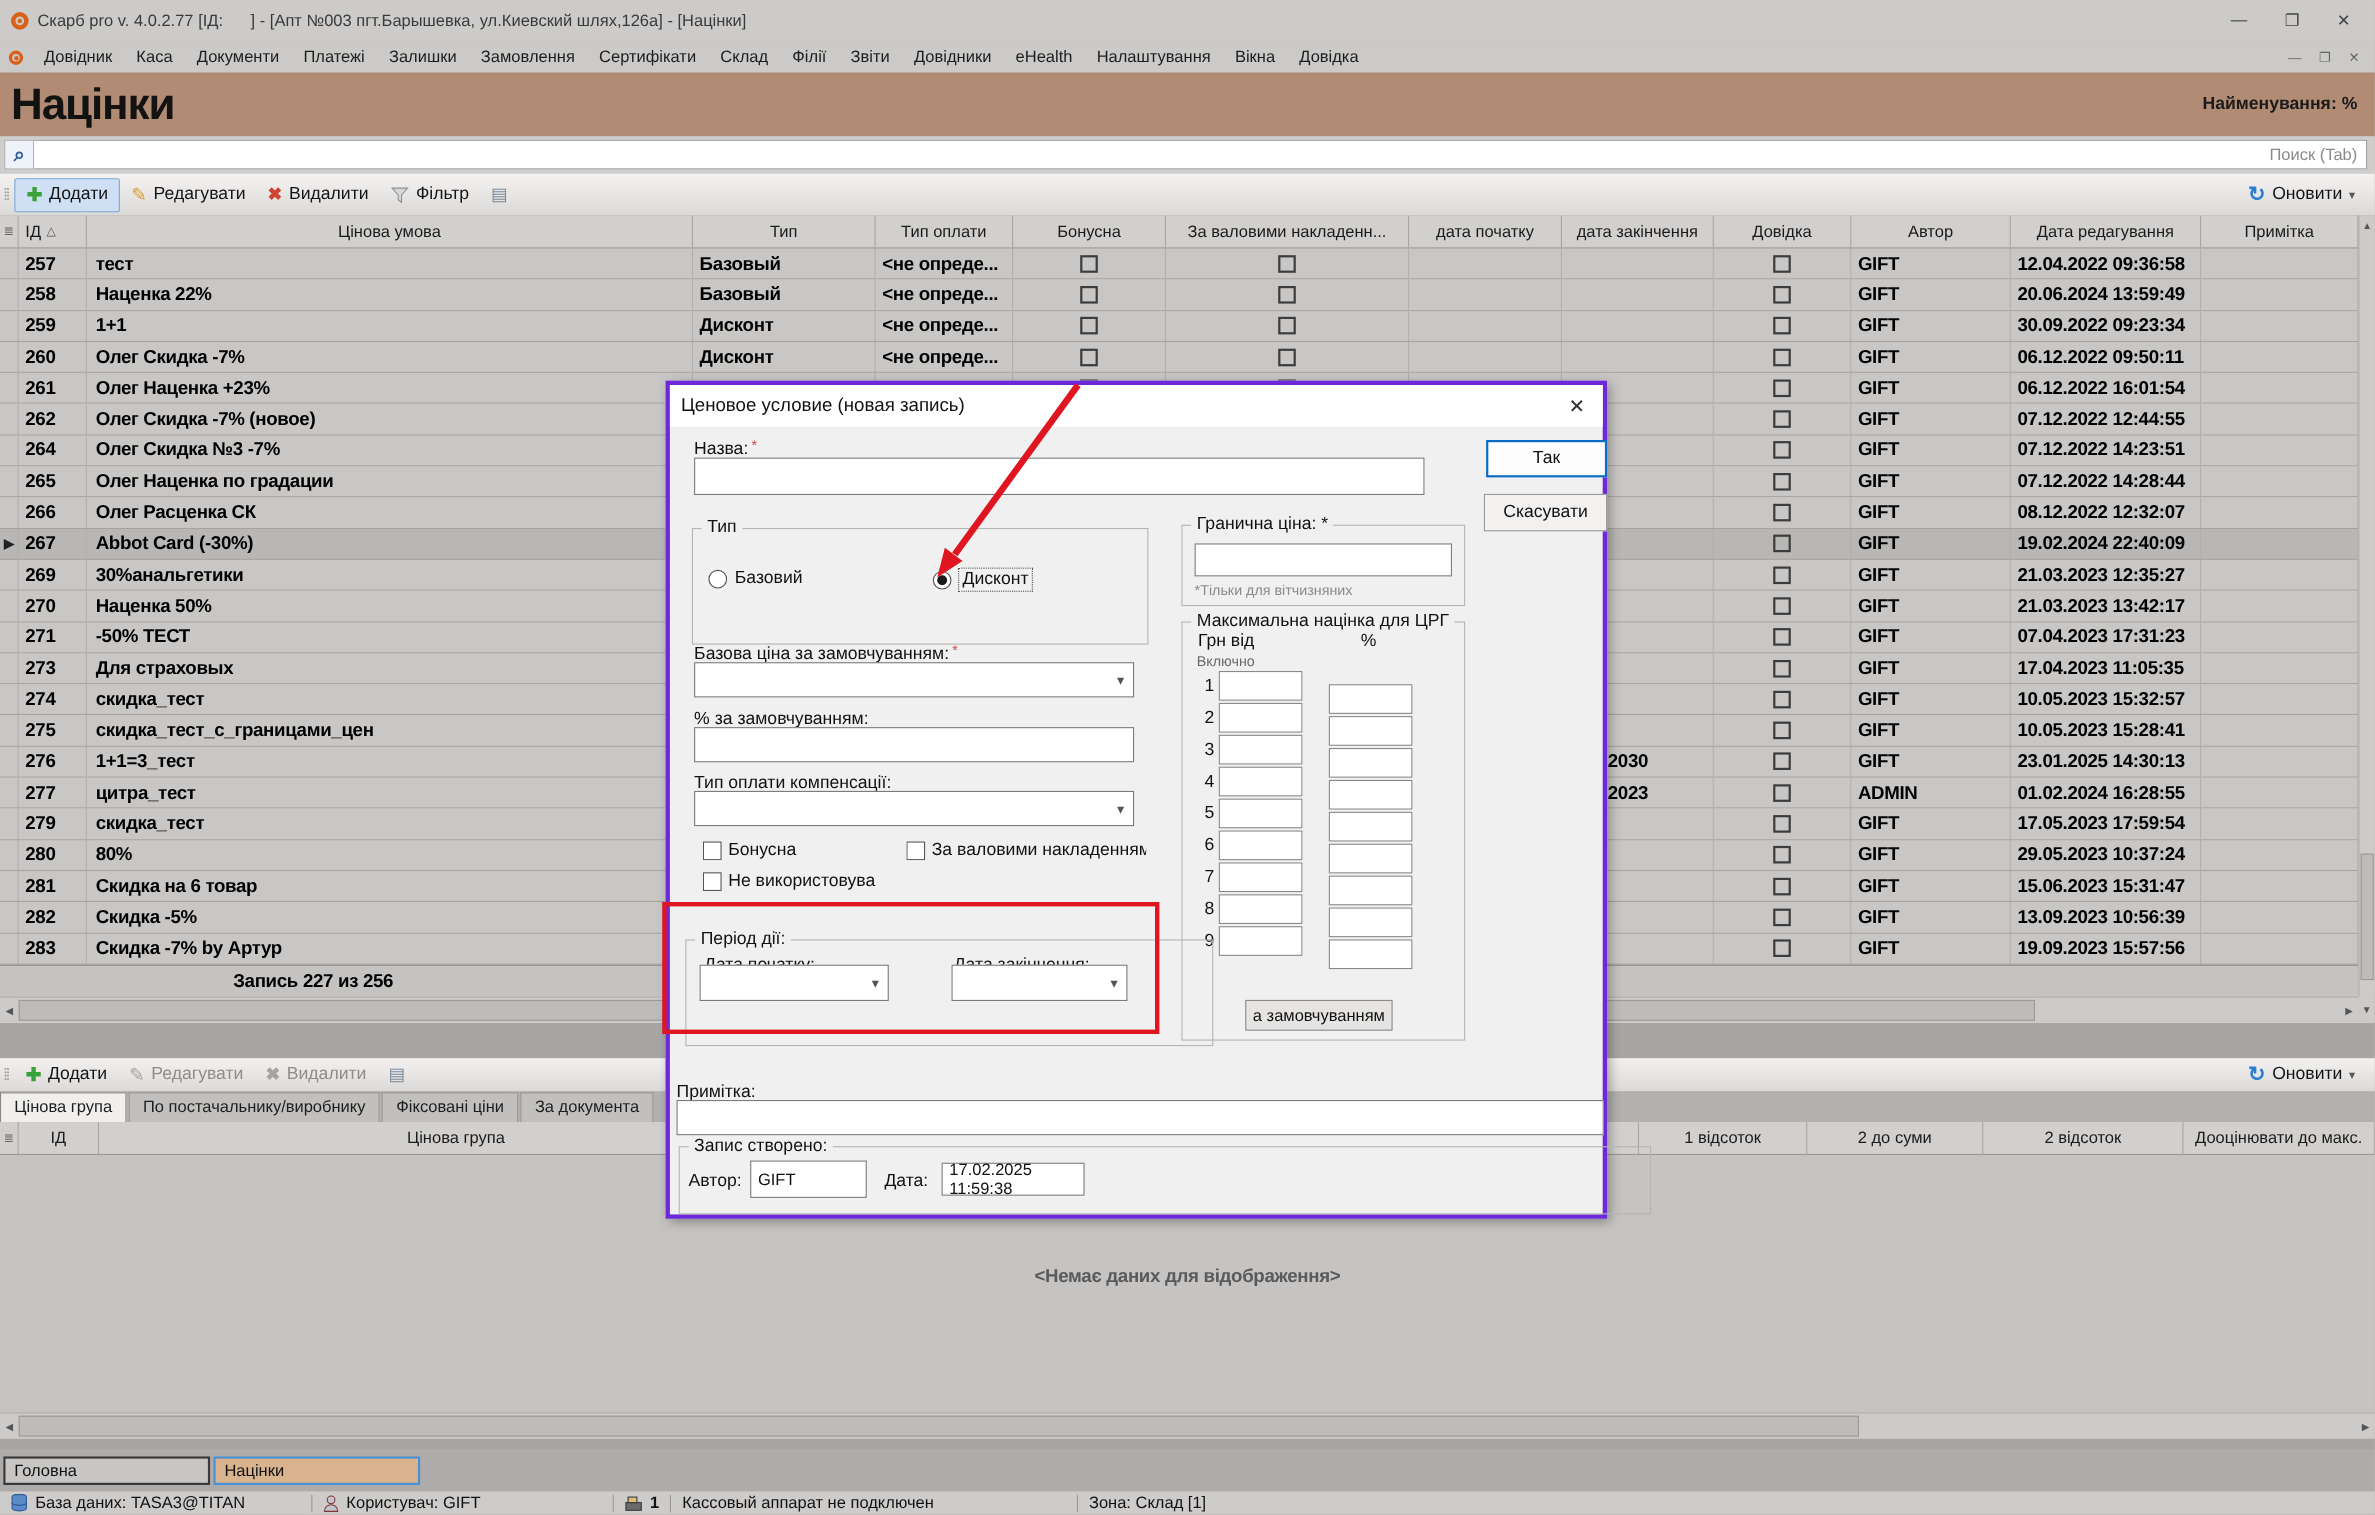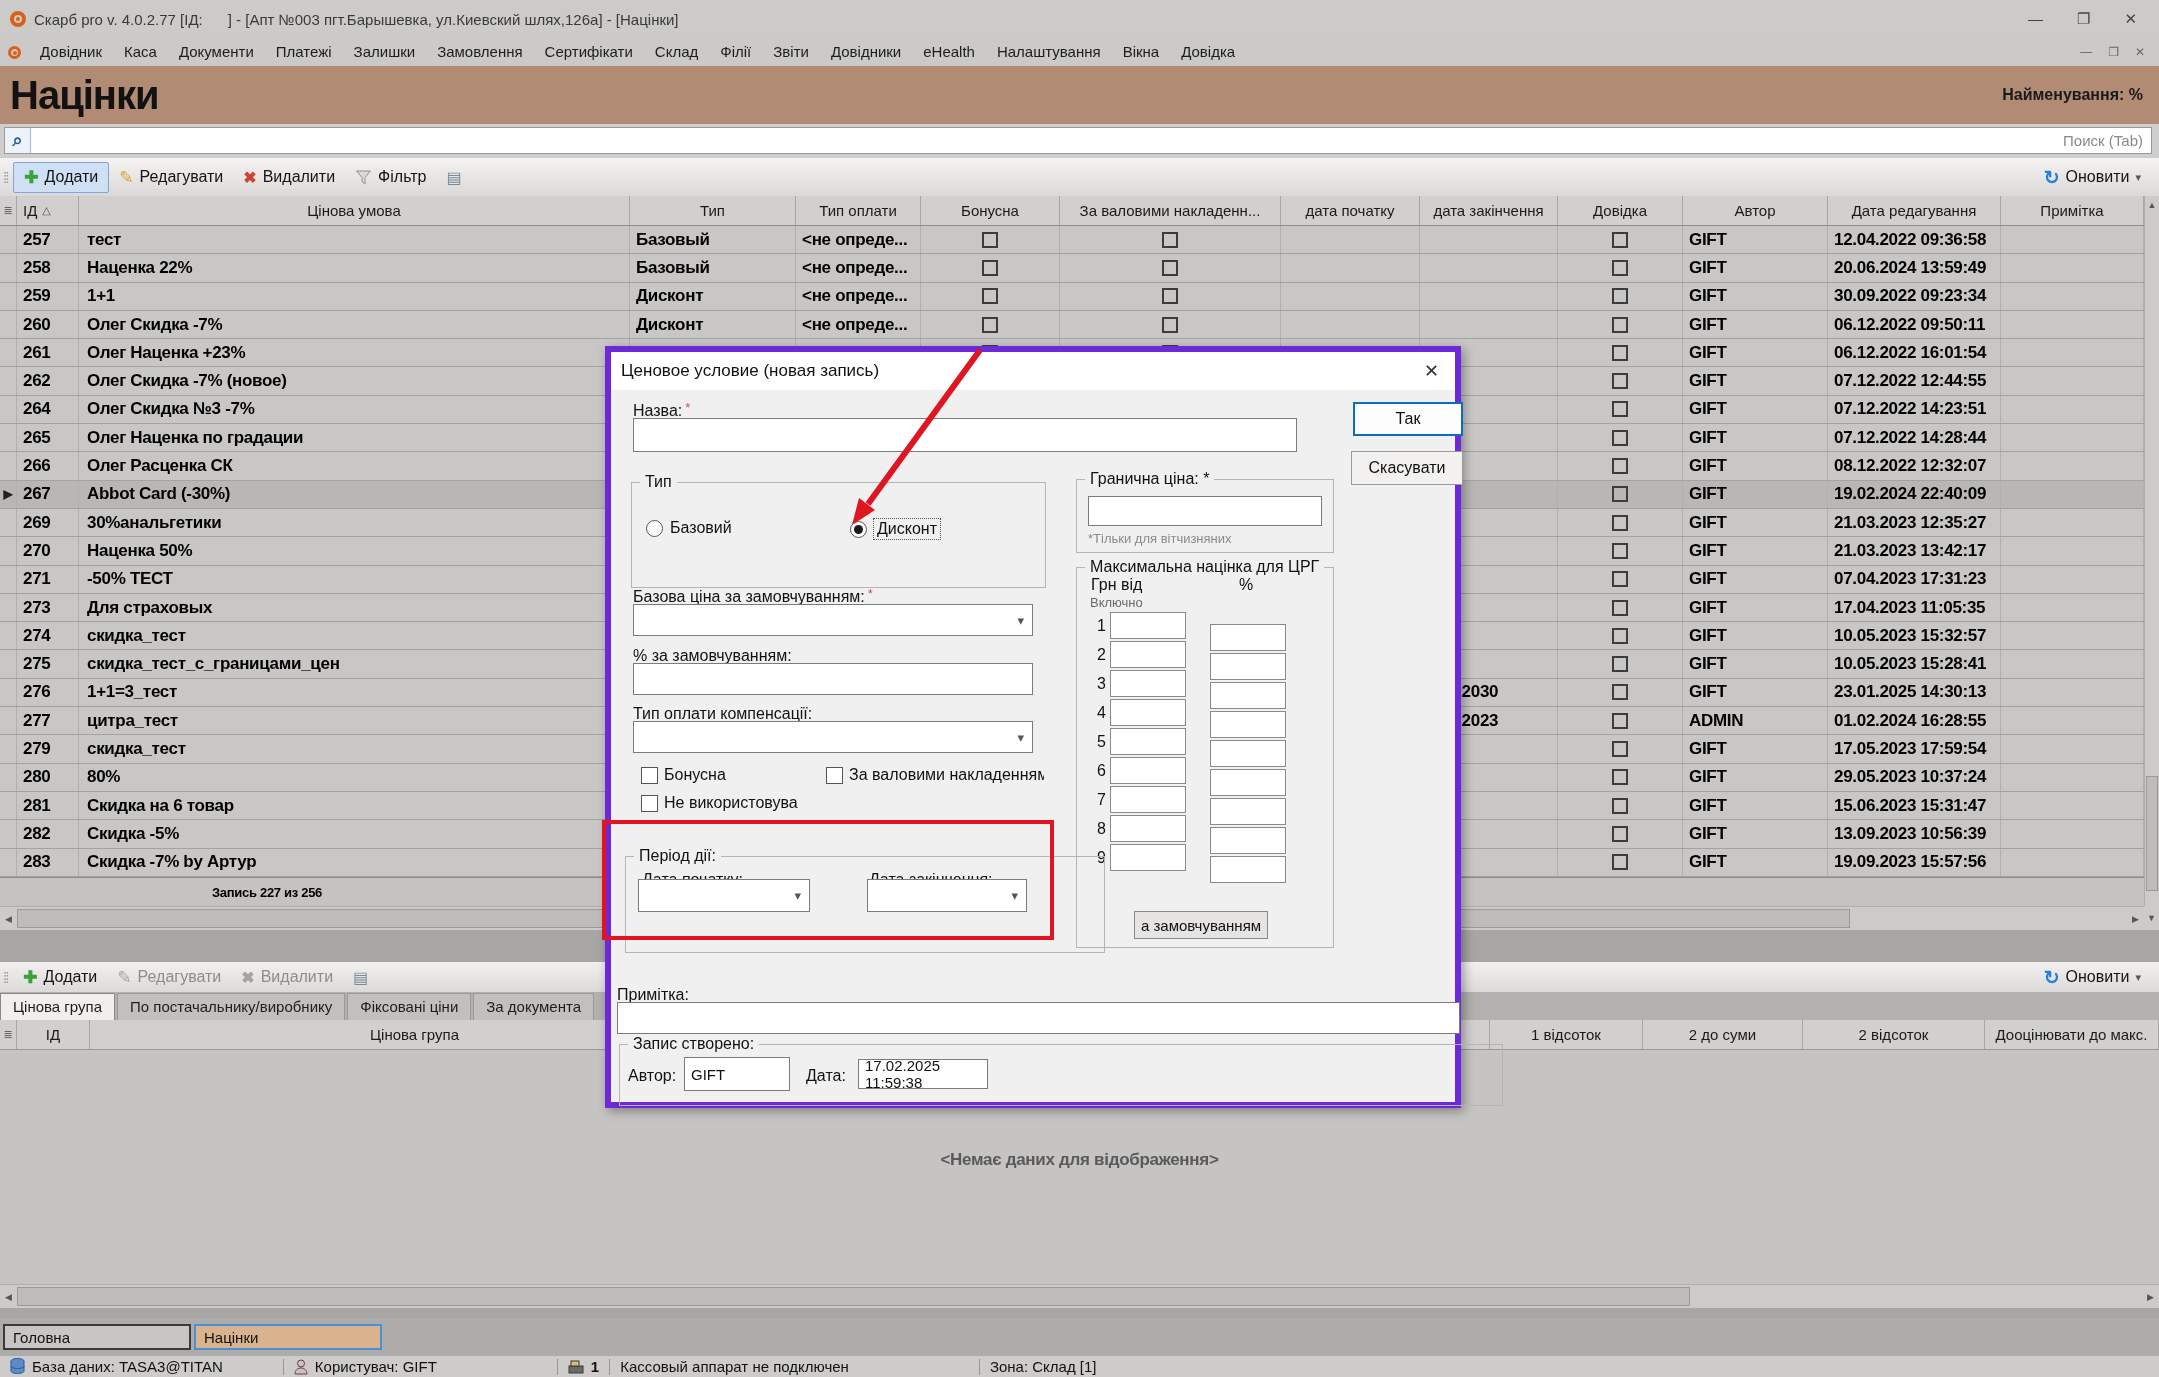--- a/index.html
+++ b/index.html
@@ -60,21 +60,21 @@
   .trow.sel{background:#b9b7b5;}
   .c{font-size:17px;font-weight:bold;color:#000;display:flex;align-items:center;border-right:1px solid #b2b0ae;overflow:hidden;white-space:nowrap;box-sizing:border-box;letter-spacing:-0.3px;}
   .c.ind{justify-content:center;font-size:12px;color:#222;}
   .c.cid{padding-left:6px;}
   .c.cname{padding-left:8px;}
   .c.ctype,.c.cpay,.c.cauthor,.c.cedited{padding-left:6px;}
   .c.cdend{padding-left:28px;}
   .c.ccb{justify-content:center;}
   .cb{width:16px;height:16px;border:2px solid #3c3c3c;display:inline-block;background:transparent;box-sizing:border-box;}
   .tfoot{position:absolute;left:0;top:877px;width:2144px;height:29px;background:#c5c3c1;border-top:1px solid #8e8c8a;display:flex;align-items:center;box-sizing:border-box;}
-  .tfoot span{font-size:13px;font-weight:bold;padding-left:212px;letter-spacing:-0.3px;}
+  .tfoot span{font-size:17px;font-weight:bold;padding-left:212px;letter-spacing:-0.3px;}
 
   
   .vscroll{position:absolute;left:2144px;top:196px;width:15px;height:710px;background:#cdcbc9;border-left:1px solid #b0aeac;box-sizing:border-box;}
   .vscroll .arr{position:absolute;left:0;width:100%;height:18px;display:flex;align-items:center;justify-content:center;font-size:9px;color:#555;}
   .vscroll .arr.up{top:0;}
   .vscroll .thumb{position:absolute;left:1px;width:12px;top:580px;height:115px;background:#bebcba;border:1px solid #9c9a98;box-sizing:border-box;}
   .hscroll{position:absolute;left:0;height:24px;background:#cdcbc9;border-top:1px solid #b0aeac;box-sizing:border-box;}
   .hscroll .arr{position:absolute;top:0;height:100%;width:17px;display:flex;align-items:center;justify-content:center;font-size:9px;color:#555;}
   .hscroll .arr.l{left:0;}
   .hscroll .arr.r{right:0;}
@@ -96,21 +96,21 @@
   
   .tasktabs{position:absolute;left:0;top:1318px;width:2159px;height:38px;background:#aeacaa;display:flex;align-items:center;gap:3px;padding-left:3px;box-sizing:border-box;}
   .ttab{width:188px;height:26px;display:flex;align-items:center;padding-left:8px;font-size:15px;color:#111;box-sizing:border-box;}
   .ttab.home{background:#c8c6c4;border:2px solid #3a3a3a;}
   .ttab.active{background:#d9b38e;border:2px solid #4a90d9;}
   .statusbar{position:absolute;left:0;top:1356px;width:2159px;height:21px;background:#cecccb;display:flex;align-items:center;font-size:15px;color:#111;}
   .statusbar .seg{display:flex;align-items:center;gap:7px;}
   .ssep{width:1px;height:16px;background:#9a9896;margin:0 10px;}
 
   
-  .dialog{position:absolute;left:605px;top:346px;width:856px;height:762px;background:#f0f0f0;border:6px solid #6d28d9;box-shadow:3px 3px 10px rgba(0,0,0,0.35);z-index:20;box-sizing:border-box;}
+  .dialog{position:absolute;left:605px;top:346px;width:856px;height:762px;background:#f0f0f0;border:4px solid #6d28d9;box-shadow:3px 3px 10px rgba(0,0,0,0.35);z-index:20;box-sizing:border-box;}
   .dlg-titlebar{position:absolute;left:0;top:0;width:100%;height:38px;background:#ffffff;display:flex;align-items:center;}
   .dlg-title{font-size:17px;color:#111;padding-left:10px;}
   .dlg-close{margin-left:auto;padding-right:16px;font-size:18px;color:#333;cursor:default;}
   .dlabel{position:absolute;font-size:16px;color:#111;white-space:nowrap;}
   .req{color:#d05050;font-size:13px;position:relative;top:-4px;margin-left:3px;}
   .dinput{position:absolute;background:#fff;border:1px solid #7b7b7b;box-sizing:border-box;font-size:15px;color:#111;display:flex;align-items:center;padding:0 6px;}
   .combo{position:absolute;background:#fff;border:1px solid #7b7b7b;box-sizing:border-box;display:flex;align-items:center;}
   .combo .chev{margin-left:auto;padding-right:8px;color:#555;font-size:13px;}
   .gbx{position:absolute;border:1px solid #b5b5b5;box-sizing:border-box;}
   .gbx .glabel{position:absolute;top:-10px;left:8px;background:#f0f0f0;padding:0 5px;font-size:16px;color:#111;white-space:nowrap;}

